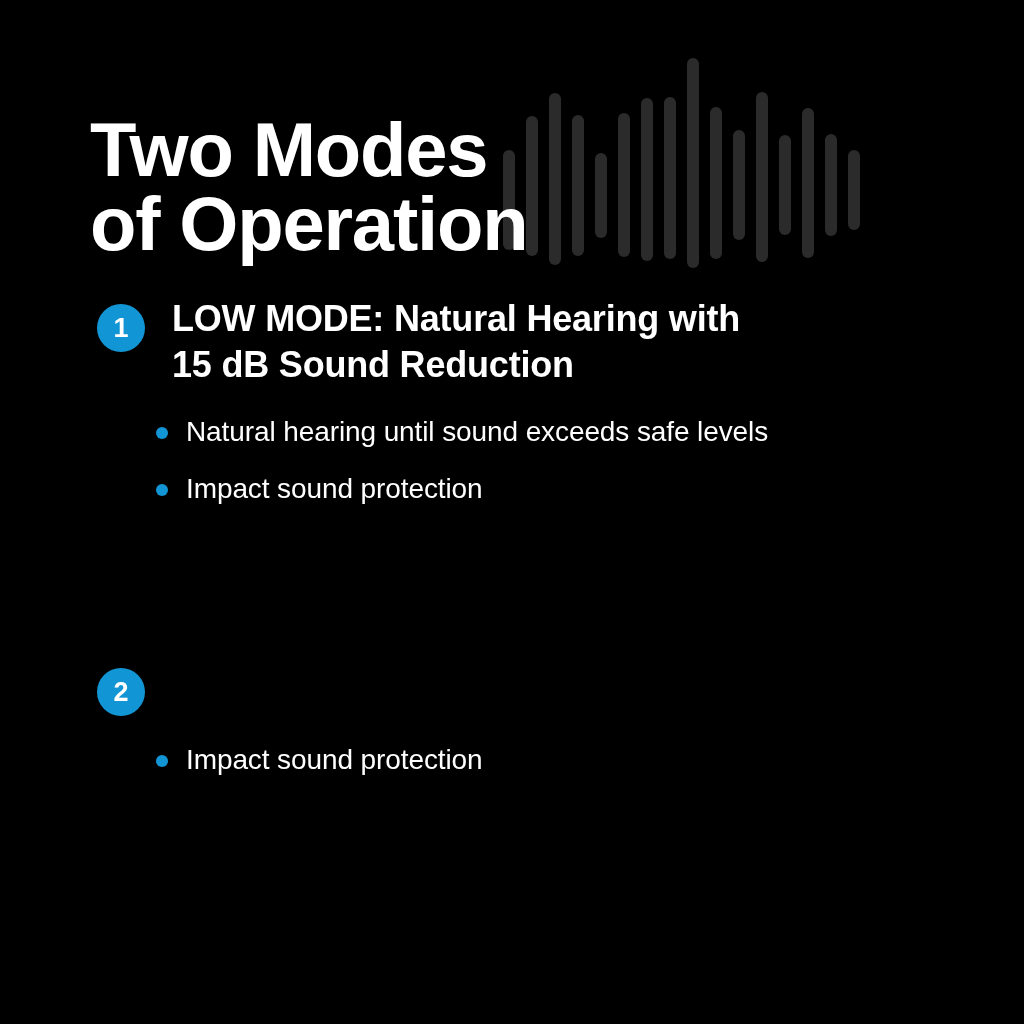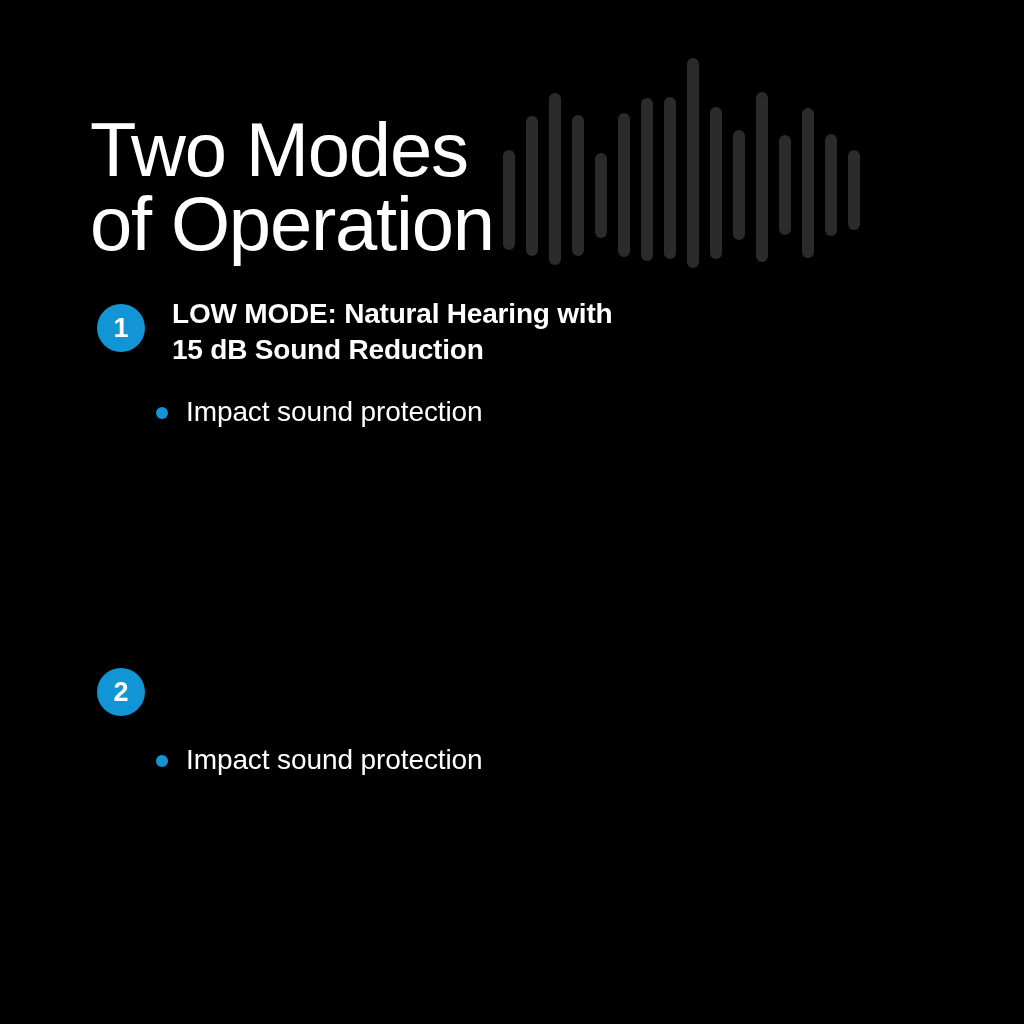--- a/index.html
+++ b/index.html
@@ -38,21 +38,21 @@
   }
 
   
   .title {
     position: absolute;
     left: 90px;
     top: 62px;
     width: 560px;
     font-size: 76px;
     line-height: 0.98;
-    font-weight: 400;
+    font-weight: 700;
     letter-spacing: -1.2px;
     color: #ffffff;
     white-space: pre-line;
     z-index: 4;
   }
 
   
   .mode {
     position: absolute;
     left: 0;
@@ -77,21 +77,21 @@
     font-size: 27px;
     font-weight: 700;
     display: flex;
     align-items: center;
     justify-content: center;
     line-height: 1;
   }
   .mode-title {
     margin: 0 0 0 172px;
     padding-right: 60px;
-    font-size: 28px;
+    font-size: 36px;
     line-height: 1.28;
     font-weight: 700;
     letter-spacing: -0.2px;
     white-space: pre-line;
     color: #ffffff;
   }
 
   .bullets {
     list-style: none;
     margin: 26px 0 0 0;
@@ -147,20 +147,24 @@
 
   <section class="mode mode-1">
     <div class="mode-head">
       <div class="badge">1</div>
       <h2 class="mode-title">LOW MODE: Natural Hearing with
 15 dB Sound Reduction</h2>
     </div>
     <ul class="bullets">
       <li class="bullet">
         <span class="bullet-dot"></span>
+        <span class="bullet-text">Natural hearing until sound exceeds safe levels</span>
+      </li>
+      <li class="bullet">
+        <span class="bullet-dot"></span>
         <span class="bullet-text">Impact sound protection</span>
       </li>
     </ul>
   </section>
 
   <section class="mode mode-2">
     <div class="mode-head">
       <div class="badge">2</div>
     </div>
     <ul class="bullets">

